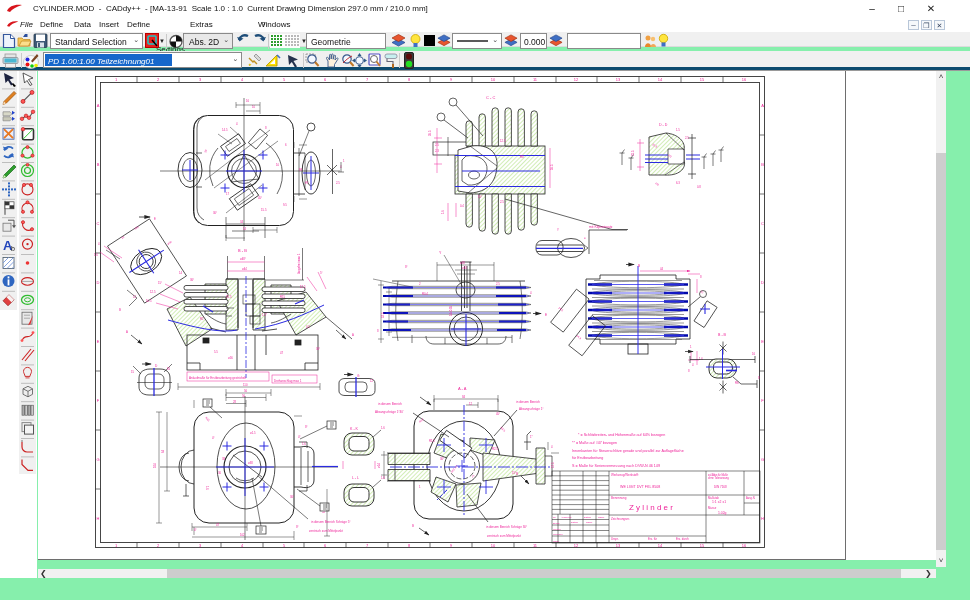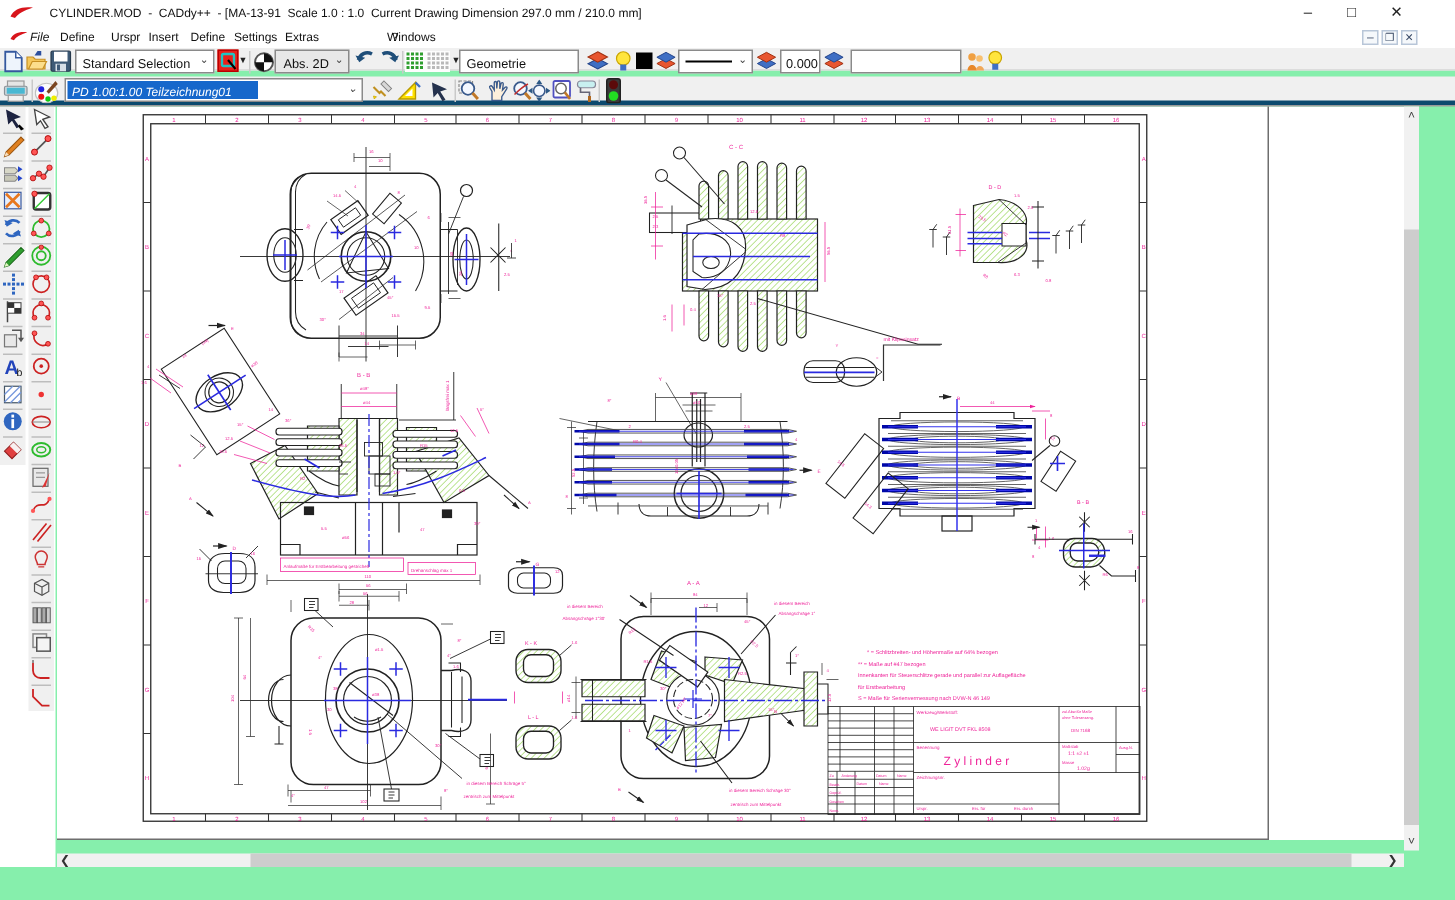--- a/index.html
+++ b/index.html
@@ -37,24 +37,24 @@
     <div class="winbtn abs" style="left:886px;font-size:10px;">□</div>
     <div class="winbtn abs" style="left:916px;">✕</div>
   </div>
 
   <div id="menubar" class="abs">
     <svg class="abs" style="left:6px;top:2px" width="14" height="9" viewBox="0 0 18 12">
       <path d="M1 8 C3 3 9 1 16 2 C10 4 6 6 4 9 Z" fill="#d8151c"></path>
     </svg>
     <div class="mi" style="left:20px;font-style:italic;">File</div>
     <div class="mi" style="left:40px;">Define</div>
-    <div class="mi" style="left:74px;">Urspr</div>
+    <div class="mi" style="left:74px;">Data</div>
     <div class="mi" style="left:99px;">Insert</div>
     <div class="mi" style="left:127px;">Define</div>
-    <div class="mi" style="left:156px;">Settings</div>
+    <div class="mi" style="left:156px;margin-top:25px;">Settings</div>
     <div class="mi" style="left:190px;">Extras</div>
     <div class="mi" style="left:222px;margin-left:36px;">Windows</div>
     <div class="mi" style="left:261px;">?</div>
 
     <div class="abs" style="left:908px;top:2px;width:11px;height:10px;border:1px solid #b8c6d8;background:#f5f8fb;color:#3a4a66;font-size:8px;text-align:center;line-height:8px;">–</div>
     <div class="abs" style="left:921px;top:2px;width:11px;height:10px;border:1px solid #b8c6d8;background:#f5f8fb;color:#3a4a66;font-size:7px;text-align:center;line-height:9px;">❐</div>
     <div class="abs" style="left:934px;top:2px;width:11px;height:10px;border:1px solid #b8c6d8;background:#f5f8fb;color:#3a4a66;font-size:7px;text-align:center;line-height:9px;">✕</div>
   </div>
 
   <div id="tb1" class="abs">

